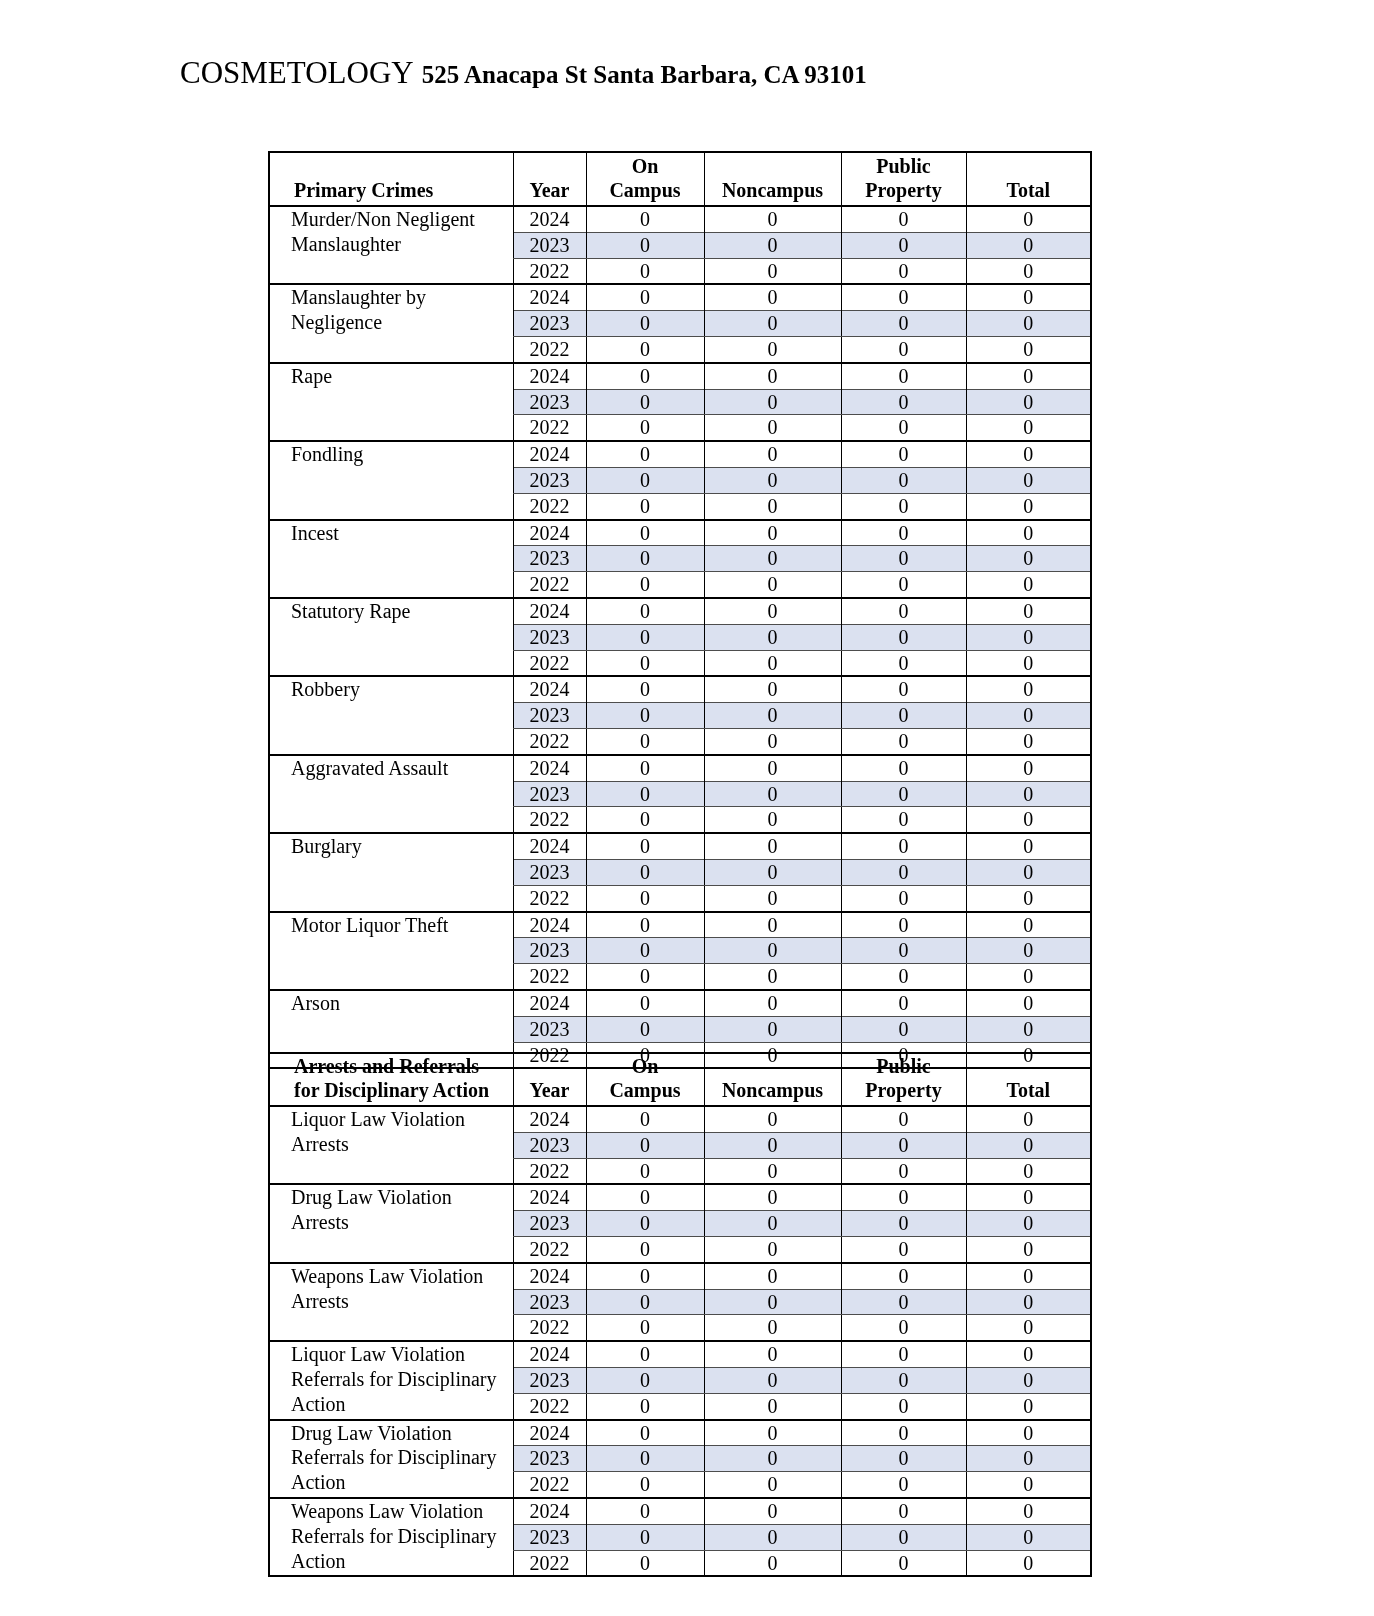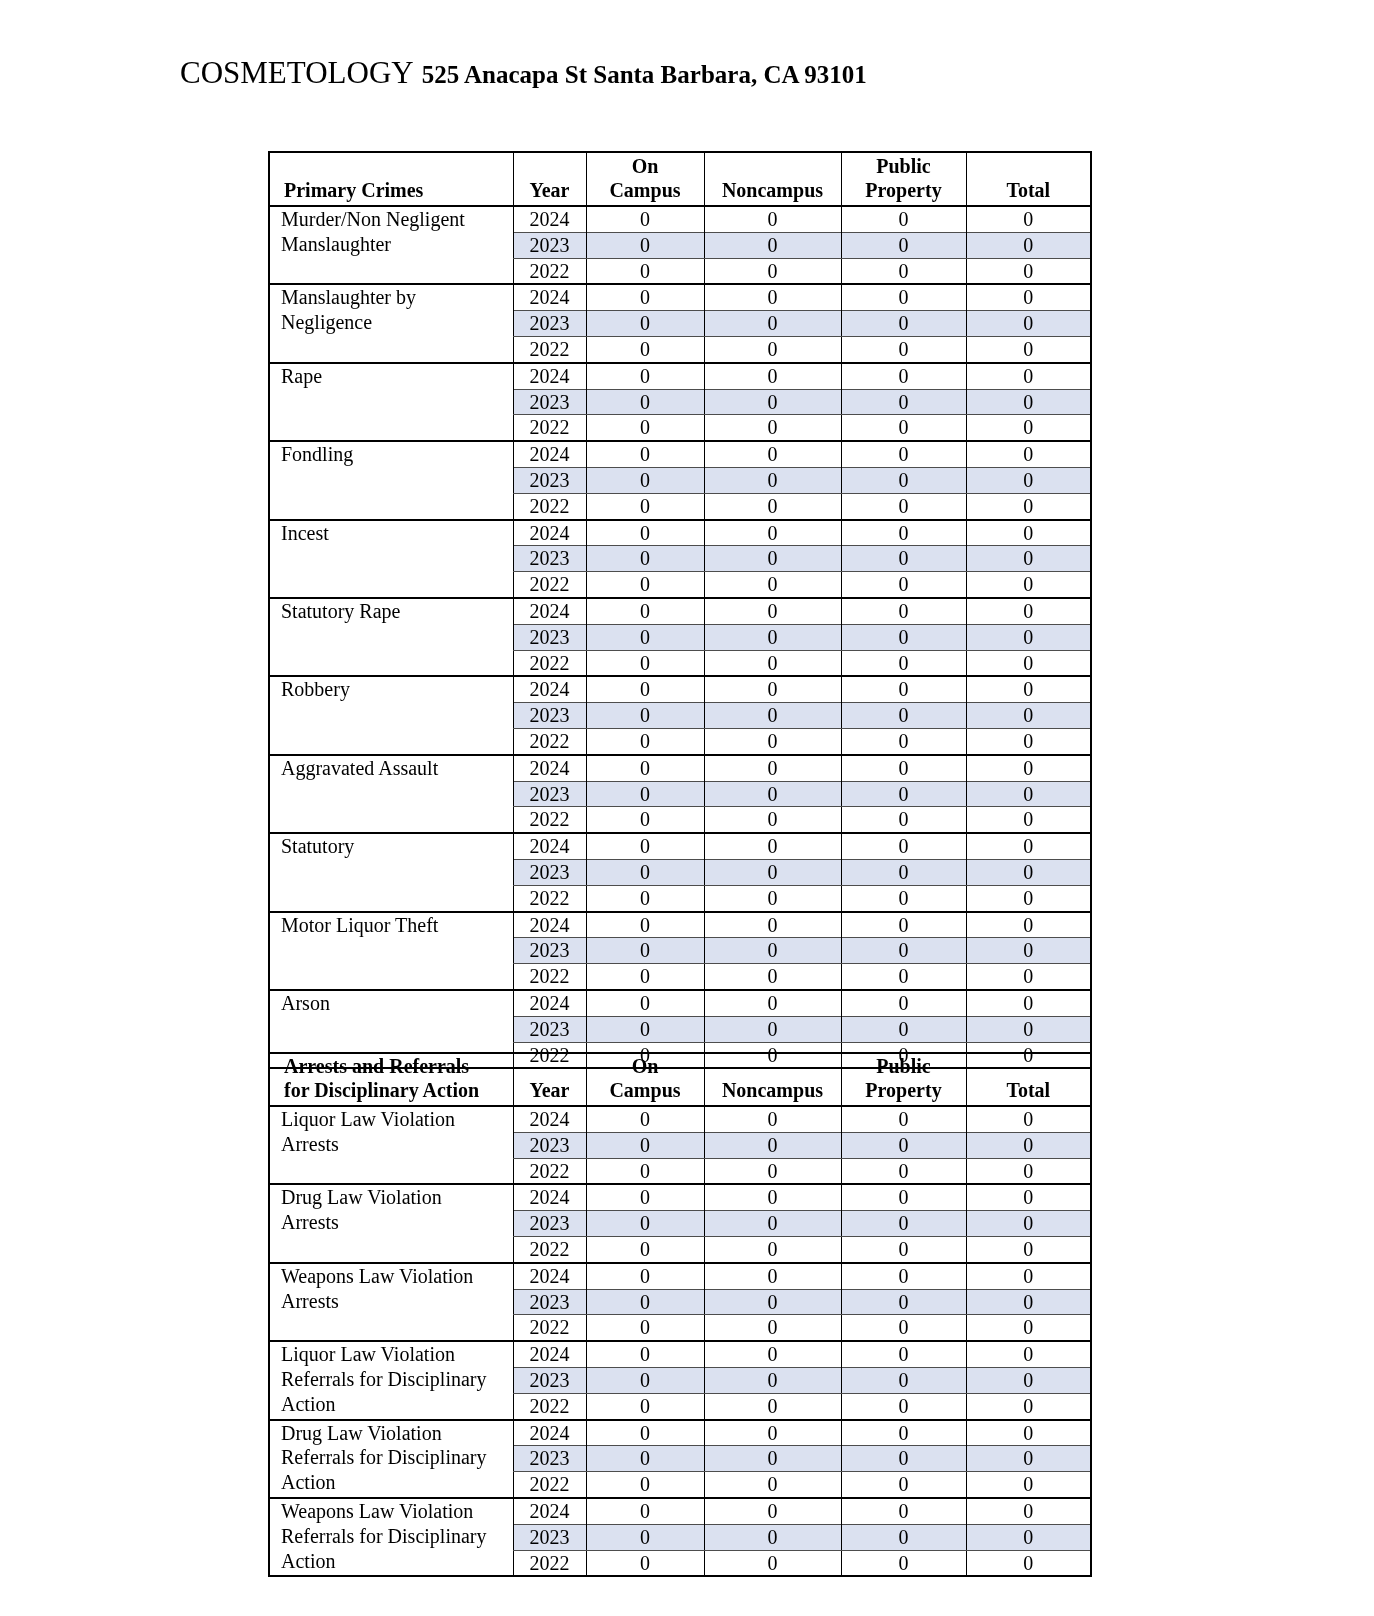--- a/index.html
+++ b/index.html
@@ -34,28 +34,28 @@
     font-weight: bold;
     vertical-align: bottom;
     text-align: center;
     white-space: pre-line;
     line-height: 24px;
     padding: 0 0 3px 0;
     border-bottom: 2px solid #000000;
   }
   #table-0 th { height: 49px; }
   #table-1 th { height: 45px; }
-  th.label-col { text-align: left; padding-left: 14px; }
+  th.label-col { text-align: left; padding-left: 24px; }
 
   td { padding: 0; height: 24.8px; line-height: 24.8px; font-size: 20px; }
   td.year, td.val { text-align: center; }
   td.crime {
     text-align: left;
     vertical-align: top;
-    padding-left: 11px;
+    padding-left: 21px;
     white-space: pre-line;
     background: #fff;
   }
   .vline { border-left: 1px solid #000; }
   tr.group-first td { border-top: 2px solid #000; }
   tr.hl td { border-top: 1px solid #4d4d4d; border-bottom: 1px solid #4d4d4d; }
 </style>
 </head>
 <body>
 
@@ -259,21 +259,21 @@
           <td class="val vline">0</td>
         </tr>
         <tr>
           <td class="year vline">2022</td>
           <td class="val vline">0</td>
           <td class="val vline">0</td>
           <td class="val vline">0</td>
           <td class="val vline">0</td>
         </tr>
         <tr class="group-first">
-          <td class="crime" rowspan="3">Statutory</td>
+          <td class="crime" rowspan="3">Burglary</td>
           <td class="year vline">2024</td>
           <td class="val vline">0</td>
           <td class="val vline">0</td>
           <td class="val vline">0</td>
           <td class="val vline">0</td>
         </tr>
         <tr class="hl" style="background: rgb(219, 225, 240);">
           <td class="year vline">2023</td>
           <td class="val vline">0</td>
           <td class="val vline">0</td>

